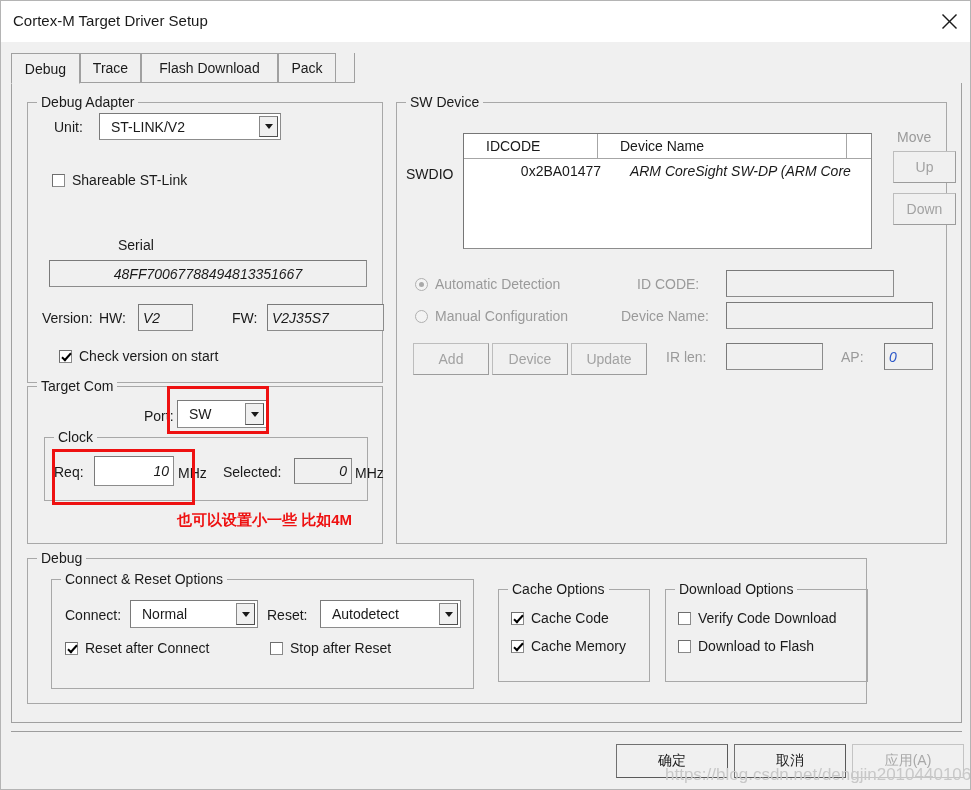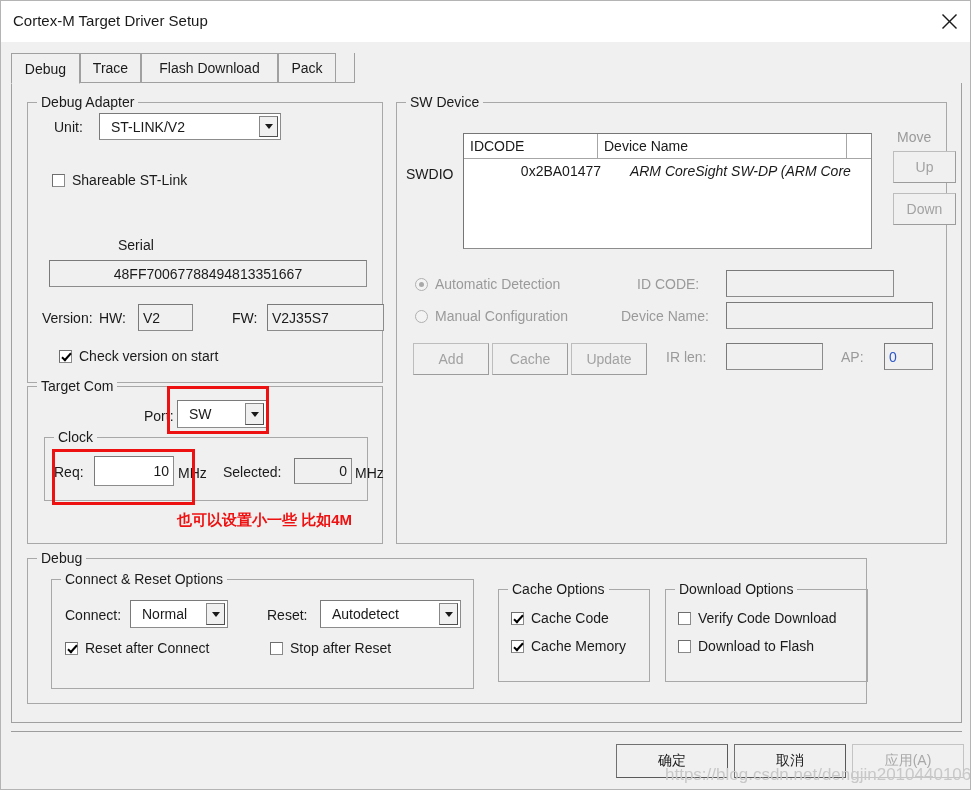--- a/index.html
+++ b/index.html
@@ -129,20 +129,21 @@
     background: #ffffff;
     border: 1px solid #8c8c8c;
     border-top-color: #7a7a7a;
     border-left-color: #7a7a7a;
     font-size: 14px;
     color: #1a1a1a;
     display: flex;
     align-items: center;
     padding: 1px 4px;
     white-space: nowrap;
+    font-style: italic;
   }
   .field.ro {
     background: #f0f0f0;
     color: #1a1a1a;
   }
   .field.dis {
     background: #f0f0f0;
     color: #9a9a9a;
   }
   .field.right { justify-content: flex-end; }
@@ -280,21 +281,21 @@
   .thead {
     display: flex;
     height: 24px;
     border-bottom: 1px solid #a6a6a6;
   }
   .th {
     font-size: 14px;
     color: #1a1a1a;
     display: flex;
     align-items: center;
-    padding-left: 6px;
+    padding-left: 22px;
     border-right: 1px solid #a6a6a6;
     box-sizing: border-box;
     background: #ffffff;
     white-space: nowrap;
   }
   .trow { display: flex; height: 24px; }
   .td {
     font-size: 14px;
     color: #1a1a1a;
     display: flex;
@@ -433,21 +434,21 @@
       <div class="field dis" style="left:329px; top:167px; width:168px; height:27px;"></div>
 
       <div class="radio" style="left:18px; top:205px;">
         <span class="dot"></span>
         <span>Manual Configuration</span>
       </div>
       <div class="lbl dis" style="left:224px; top:205px;">Device Name:</div>
       <div class="field dis" style="left:329px; top:199px; width:207px; height:27px;"></div>
 
       <div class="btn dis" style="left:16px; top:240px; width:76px; height:32px;">Add</div>
-      <div class="btn dis" style="left:95px; top:240px; width:76px; height:32px;">Cache</div>
+      <div class="btn dis" style="left:95px; top:240px; width:76px; height:32px;">Device</div>
       <div class="btn dis" style="left:174px; top:240px; width:76px; height:32px;">Update</div>
 
       <div class="lbl dis" style="left:269px; top:246px;">IR len:</div>
       <div class="field dis" style="left:329px; top:240px; width:97px; height:27px;"></div>
       <div class="lbl dis" style="left:444px; top:246px;">AP:</div>
       <div class="field ro" style="left:487px; top:240px; width:49px; height:27px; color:#2b57c8;">0</div>
     </div>
 
     <div class="group" style="left:15px; top:303px; width:356px; height:158px;">
       <div class="legend">Target Com</div>
@@ -476,21 +477,21 @@
     <div class="redbox" style="left:155px; top:303px; width:102px; height:48px;"></div>
     <div class="redbox" style="left:40px; top:366px; width:143px; height:56px;"></div>
 
     <div class="group" style="left:15px; top:475px; width:840px; height:146px;">
       <div class="legend">Debug</div>
 
       <div class="group" style="left:23px; top:20px; width:423px; height:110px;">
         <div class="legend">Connect &amp; Reset Options</div>
 
         <div class="lbl" style="left:13px; top:27px;">Connect:</div>
-        <div class="combo" style="left:78px; top:20px; width:98px; height:28px;">
+        <div class="combo" style="left:78px; top:20px; width:128px; height:28px;">
           <span class="cval">Normal</span>
           <span class="arrowbox">
               <i class="arrowdown"></i>
             </span>
         </div>
 
         <div class="lbl" style="left:215px; top:27px;">Reset:</div>
         <div class="combo" style="left:268px; top:20px; width:141px; height:28px;">
           <span class="cval">Autodetect</span>
           <span class="arrowbox">

